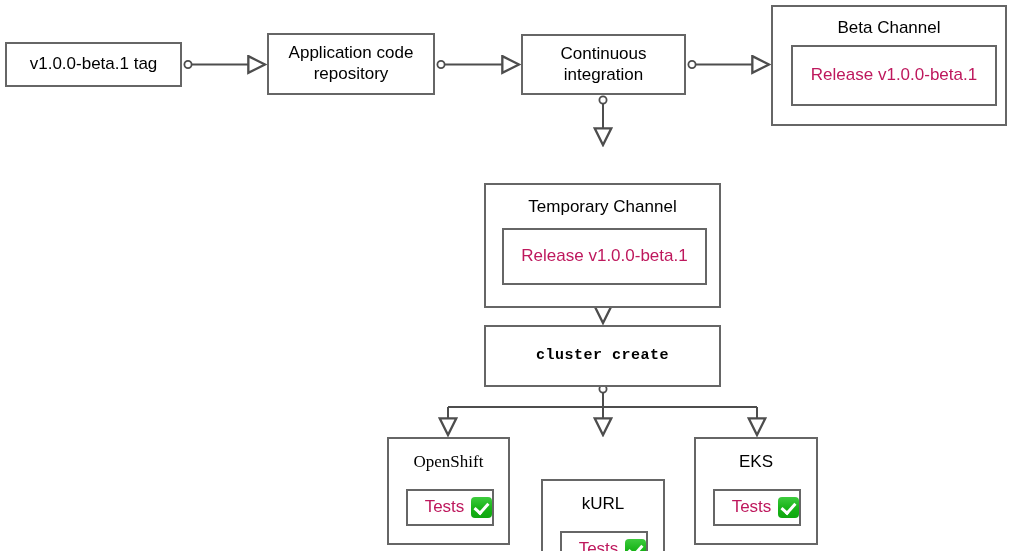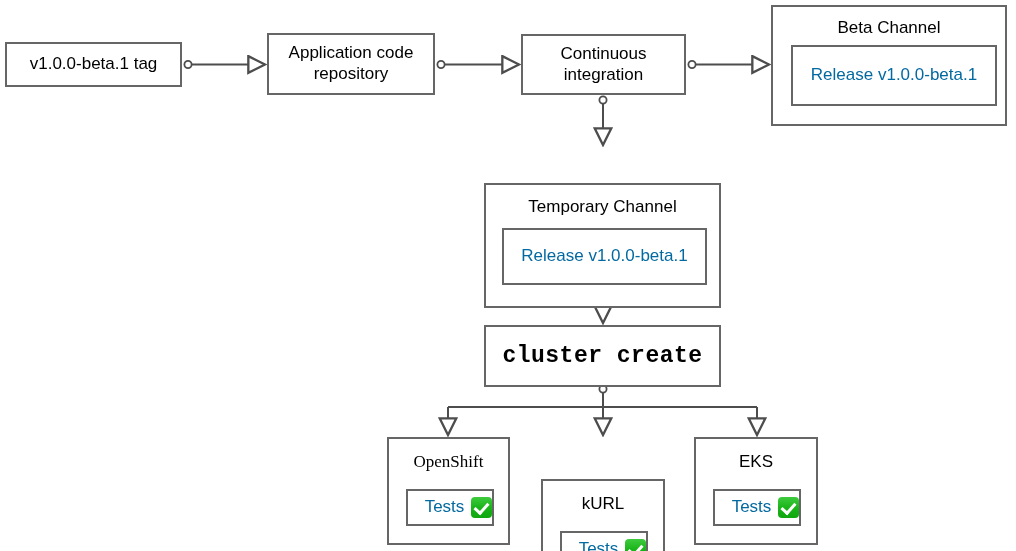--- a/index.html
+++ b/index.html
@@ -54,26 +54,26 @@
   }
   .inner-node {
     position: absolute;
     box-sizing: border-box;
     border: 2px solid #666666;
     background: #ffffff;
     display: flex;
     align-items: center;
     justify-content: center;
     font-size: 17px;
-    color: #0369a1;
+    color: #be185d;
   }
   .mono-node {
     font-family: "Liberation Mono", "DejaVu Sans Mono", monospace;
     font-weight: bold;
-    font-size: 23px;
+    font-size: 15px;
     letter-spacing: 0.5px;
   }
   .tests-inner {
     gap: 7px;
     padding-left: 17px;
   }
   .check-badge {
     display: inline-block;
     width: 21px;
     height: 21px;

